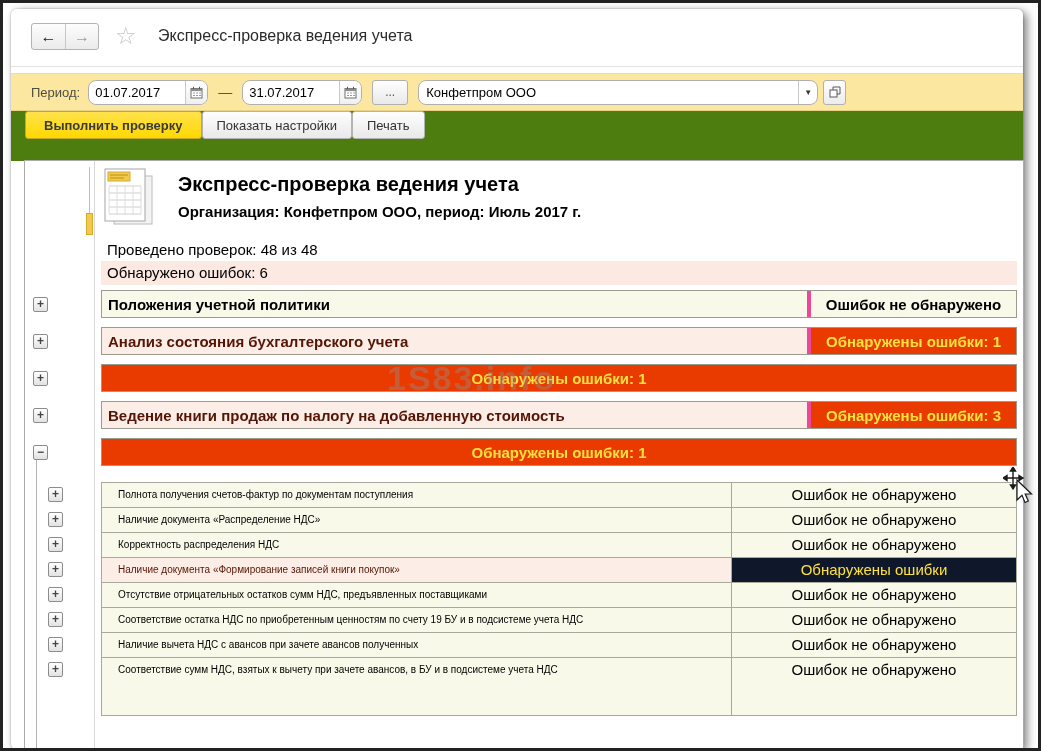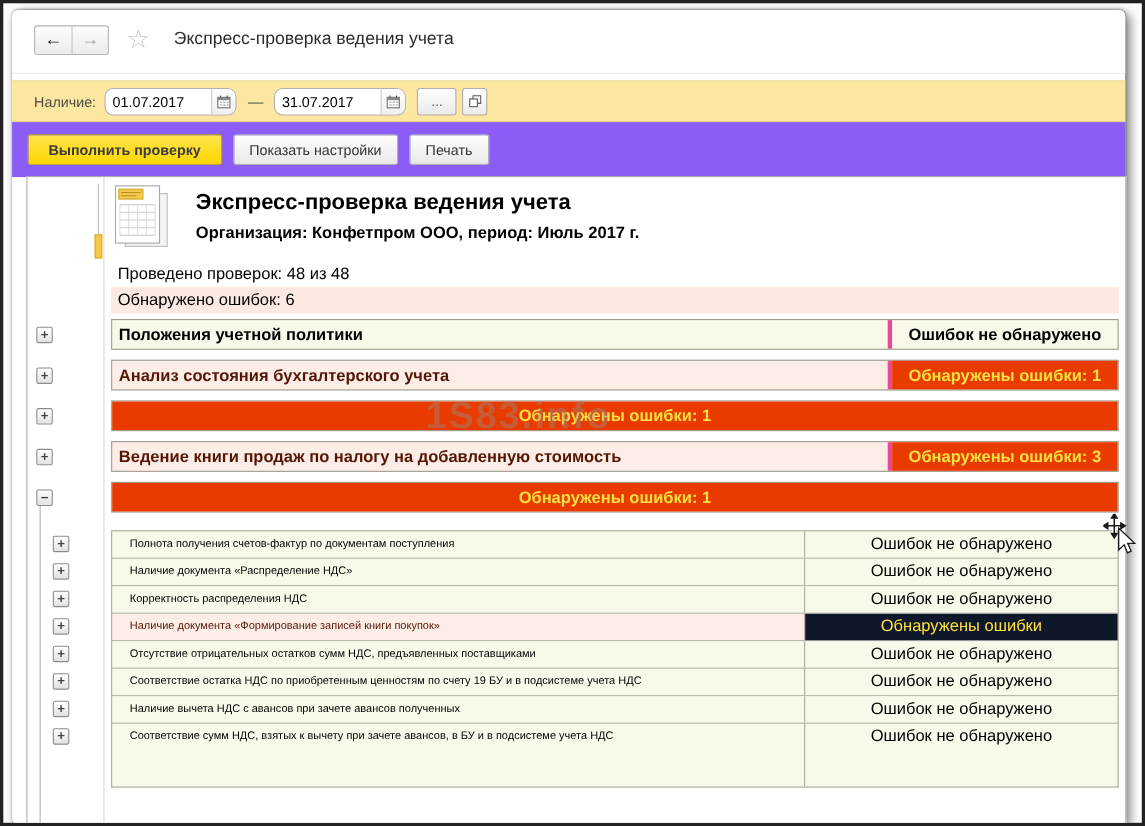--- a/index.html
+++ b/index.html
@@ -29,21 +29,21 @@
   .dateval { flex:1; font-size:13px; color:#000; padding-left:6px; }
   .calbtn { width:22px; height:100%; border-left:1px solid #c9c9c9; background:linear-gradient(#fff,#efefef); display:flex; align-items:center; justify-content:center; }
   .dash { margin:0 10px; color:#555; font-size:14px; }
   .morebtn { width:36px; height:25px; margin-left:10px; border:1px solid #b0b0b0; border-radius:3px; background:linear-gradient(#fefefe,#e9e9e9); font-size:12px; color:#555; display:flex; align-items:center; justify-content:center; }
   .combo { width:400px; margin-left:10px; }
   .comboval { flex:1; font-size:13px; color:#000; padding-left:7px; }
   .ddbtn { width:19px; height:100%; border-left:1px solid #c9c9c9; display:flex; align-items:center; justify-content:center; font-size:8px; color:#333; }
   .openbtn { width:23px; height:25px; margin-left:5px; border:1px solid #b0b0b0; border-radius:3px; background:linear-gradient(#fefefe,#ececec); display:flex; align-items:center; justify-content:center; }
 
   
-  .toolbar { position:absolute; left:0; top:102px; width:100%; height:50px; background:#8b5cf6; display:flex; align-items:center; padding-left:14px; gap:10px; }
+  .toolbar { position:absolute; left:0; top:102px; width:100%; height:50px; background:#4d7c0f; display:flex; padding-left:14px; gap:0; }
   .btn { height:28px; border:1px solid #b3b3b3; border-radius:3px; background:linear-gradient(#fefefe,#e9e9e9); font-size:13px; color:#333; padding:0 14px; display:flex; align-items:center; }
   .btn-run { background:linear-gradient(#ffe24d,#ffd800); border:1px solid #c1a72c; font-weight:bold; color:#3a3a3a; padding:0 18px; }
 
   
   .report { position:absolute; left:13px; top:151px; width:1000px; height:589px; background:#fff; border:1px solid #ababab; overflow:hidden; }
   .gutter-sep { position:absolute; left:69px; top:0; width:1px; height:100%; background:#d8d8d8; }
   .treeline { position:absolute; left:11px; top:297px; width:1px; height:292px; background:#b3b3b3; }
   .grp-line { position:absolute; left:64px; top:6px; width:1px; height:46px; background:#bdbdbd; }
   .grp-yellow { position:absolute; left:61px; top:52px; width:7px; height:22px; background:#F2C94C; border:1px solid #d8ac28; }
 
@@ -99,21 +99,21 @@
           </div>
         <div class="navbtn nav-fwd">
             <span>→</span>
           </div>
       </div>
       <div class="star">☆</div>
       <div class="wtitle">Экспресс-проверка ведения учета</div>
     </div>
 
     <div class="periodbar">
-      <span class="pb-label">Наличие:</span>
+      <span class="pb-label">Период:</span>
       <div class="field datefield">
         <span class="dateval">01.07.2017</span>
         <span class="calbtn">
           <svg width="13" height="13" viewBox="0 0 13 13">
               <rect x="1" y="2.5" width="11" height="9.5" fill="#fff" stroke="#6e6e6e"></rect>
               <rect x="1" y="2.5" width="11" height="2.6" fill="#8a8a8a"></rect>
               <line x1="3.5" y1="0.8" x2="3.5" y2="3" stroke="#555"></line>
               <line x1="9.5" y1="0.8" x2="9.5" y2="3" stroke="#555"></line>
               <path d="M3 7h2M6 7h2M9 7h2M3 9.5h2M6 9.5h2M9 9.5h2" stroke="#9a9a9a"></path>
             </svg>
@@ -126,20 +126,24 @@
           <svg width="13" height="13" viewBox="0 0 13 13">
               <rect x="1" y="2.5" width="11" height="9.5" fill="#fff" stroke="#6e6e6e"></rect>
               <rect x="1" y="2.5" width="11" height="2.6" fill="#8a8a8a"></rect>
               <line x1="3.5" y1="0.8" x2="3.5" y2="3" stroke="#555"></line>
               <line x1="9.5" y1="0.8" x2="9.5" y2="3" stroke="#555"></line>
               <path d="M3 7h2M6 7h2M9 7h2M3 9.5h2M6 9.5h2M9 9.5h2" stroke="#9a9a9a"></path>
             </svg>
         </span>
       </div>
       <div class="morebtn">...</div>
+      <div class="field combo">
+        <span class="comboval">Конфетпром ООО</span>
+        <span class="ddbtn">▼</span>
+      </div>
       <div class="openbtn">
         <svg width="12" height="12" viewBox="0 0 12 12">
             <rect x="1" y="4" width="7" height="7" fill="#fff" stroke="#5a5a5a"></rect>
             <path d="M4 4 V1 H11 V8 H8" fill="none" stroke="#5a5a5a"></path>
           </svg>
       </div>
     </div>
 
     <div class="toolbar">
       <div class="btn btn-run">Выполнить проверку</div>

